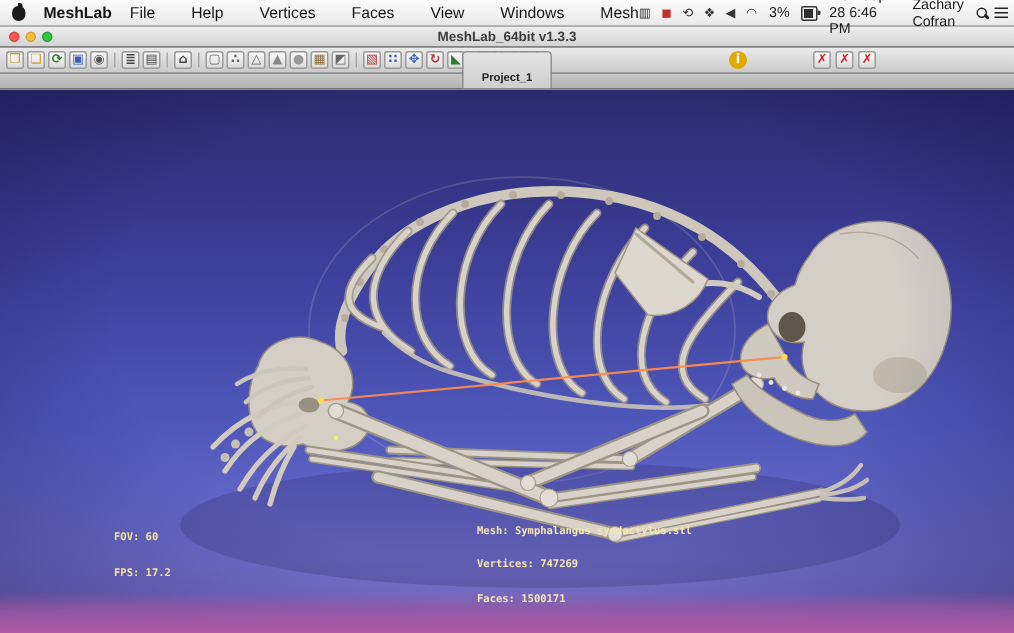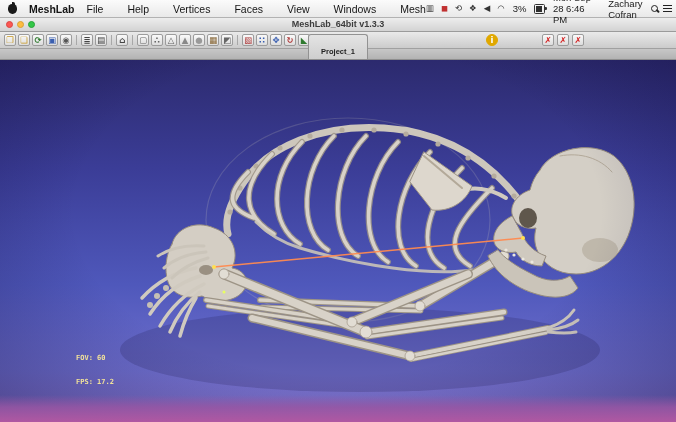--- a/index.html
+++ b/index.html
@@ -391,14 +391,19 @@
     </svg>
 
     <div class="vignette"></div>
     <div class="bottom-strip"></div>
 
     <div class="hud">
       <div>FOV: 60</div>
       <div>FPS: 17.2</div>
     </div>
 
+    <div class="mesh-info">
+      <div>Mesh: Symphalangus syndactylus.stl</div>
+      <div>Vertices: 747269</div>
+      <div>Faces: 1500171</div>
+    </div>
   </div>
 </div>
 
 </body></html>

